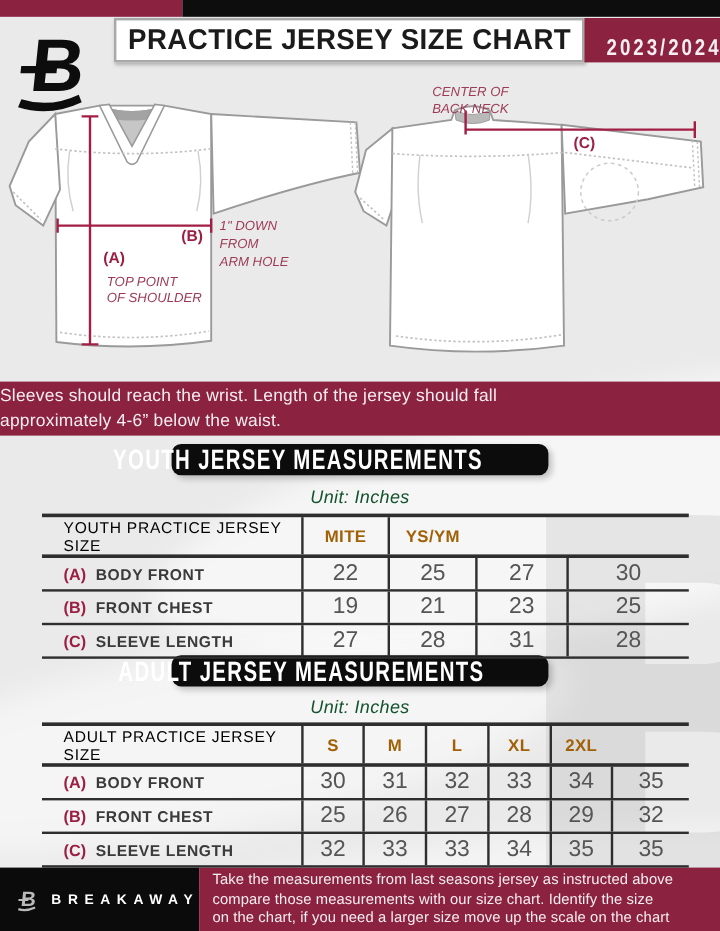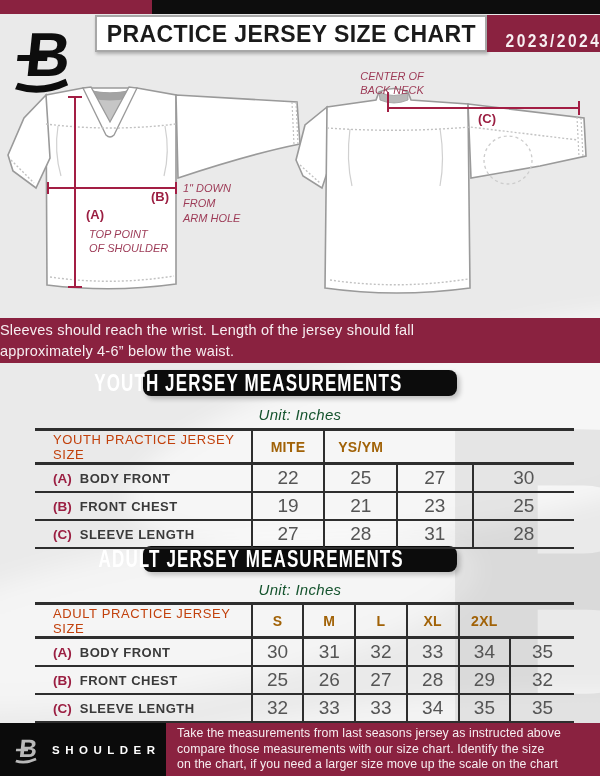--- a/index.html
+++ b/index.html
@@ -43,21 +43,21 @@
 
   
   .table{position:absolute;left:35px;width:539px;border-top:3px solid #2e2e2e;z-index:2;}
   .trow{display:grid;height:26px;border-bottom:2px solid #2e2e2e;align-items:center;background:transparent;}
   .trow.thead{height:31px;border-bottom:3px solid #2e2e2e;}
   .youth-grid .trow{grid-template-columns:40% 13.5% 13.5% 14% 19%;}
   .adult-grid .trow{grid-template-columns:40% 9.6% 9.6% 9.6% 9.6% 9.6% 12%;}
   .cell{height:100%;display:flex;align-items:center;box-sizing:border-box;}
   .val-cell{border-left:2px solid #2e2e2e;justify-content:center;font-size:19px;color:#555;}
   .col-head{font-weight:700;color:#a16207;font-size:14px;letter-spacing:0.3px;}
-  .header-label{padding-left:12px;color:#c2410c;font-size:13px;letter-spacing:0.6px;}
+  .header-label{padding-left:12px;color:#000000;font-size:13px;letter-spacing:0.6px;}
   .label-cell{padding-left:18px;}
   .rowkey{color:#9B1F42;font-weight:800;font-size:13.5px;margin-right:8px;}
   .rowlabel{color:#3a3a3a;font-weight:600;font-size:13px;letter-spacing:0.5px;}
 
   
   .footer{position:absolute;left:0;top:723px;width:600px;height:53px;display:flex;}
   .footer .blk{width:166px;background:#0b0b0b;display:flex;align-items:center;}
   .footer .blk svg{margin-left:14px;}
   .footer .brand{color:#fff;font-size:11.5px;font-weight:700;letter-spacing:5.5px;margin-left:8px;}
   .footer .mrn{flex:1;background:#8A2240;color:#f6edf0;display:flex;flex-direction:column;justify-content:center;padding-left:11px;}
@@ -267,21 +267,21 @@
 
   <div class="footer">
     <div class="blk">
       <svg width="30" height="38" viewBox="0 0 30 38">
         <g transform="skewX(-6)">
           <text x="7" y="26" font-size="25" font-weight="bold" font-family="DejaVu Serif, serif" fill="#b9b9b9">B</text>
           <path d="M4,19 L16,19" stroke="#b9b9b9" stroke-width="2.4" fill="none"></path>
           <path d="M5,30 Q15,33 25,28" stroke="#b9b9b9" stroke-width="2.8" fill="none"></path>
         </g>
       </svg>
-      <span class="brand">SHOULDER</span>
+      <span class="brand">BREAKAWAY</span>
     </div>
     <div class="mrn">
       <div>Take the measurements from last seasons jersey as instructed above</div>
       <div>compare those measurements  with our size chart. Identify the size</div>
       <div>on the chart, if you need a larger size move up the scale on the chart</div>
     </div>
   </div>
 
 </div>
 

